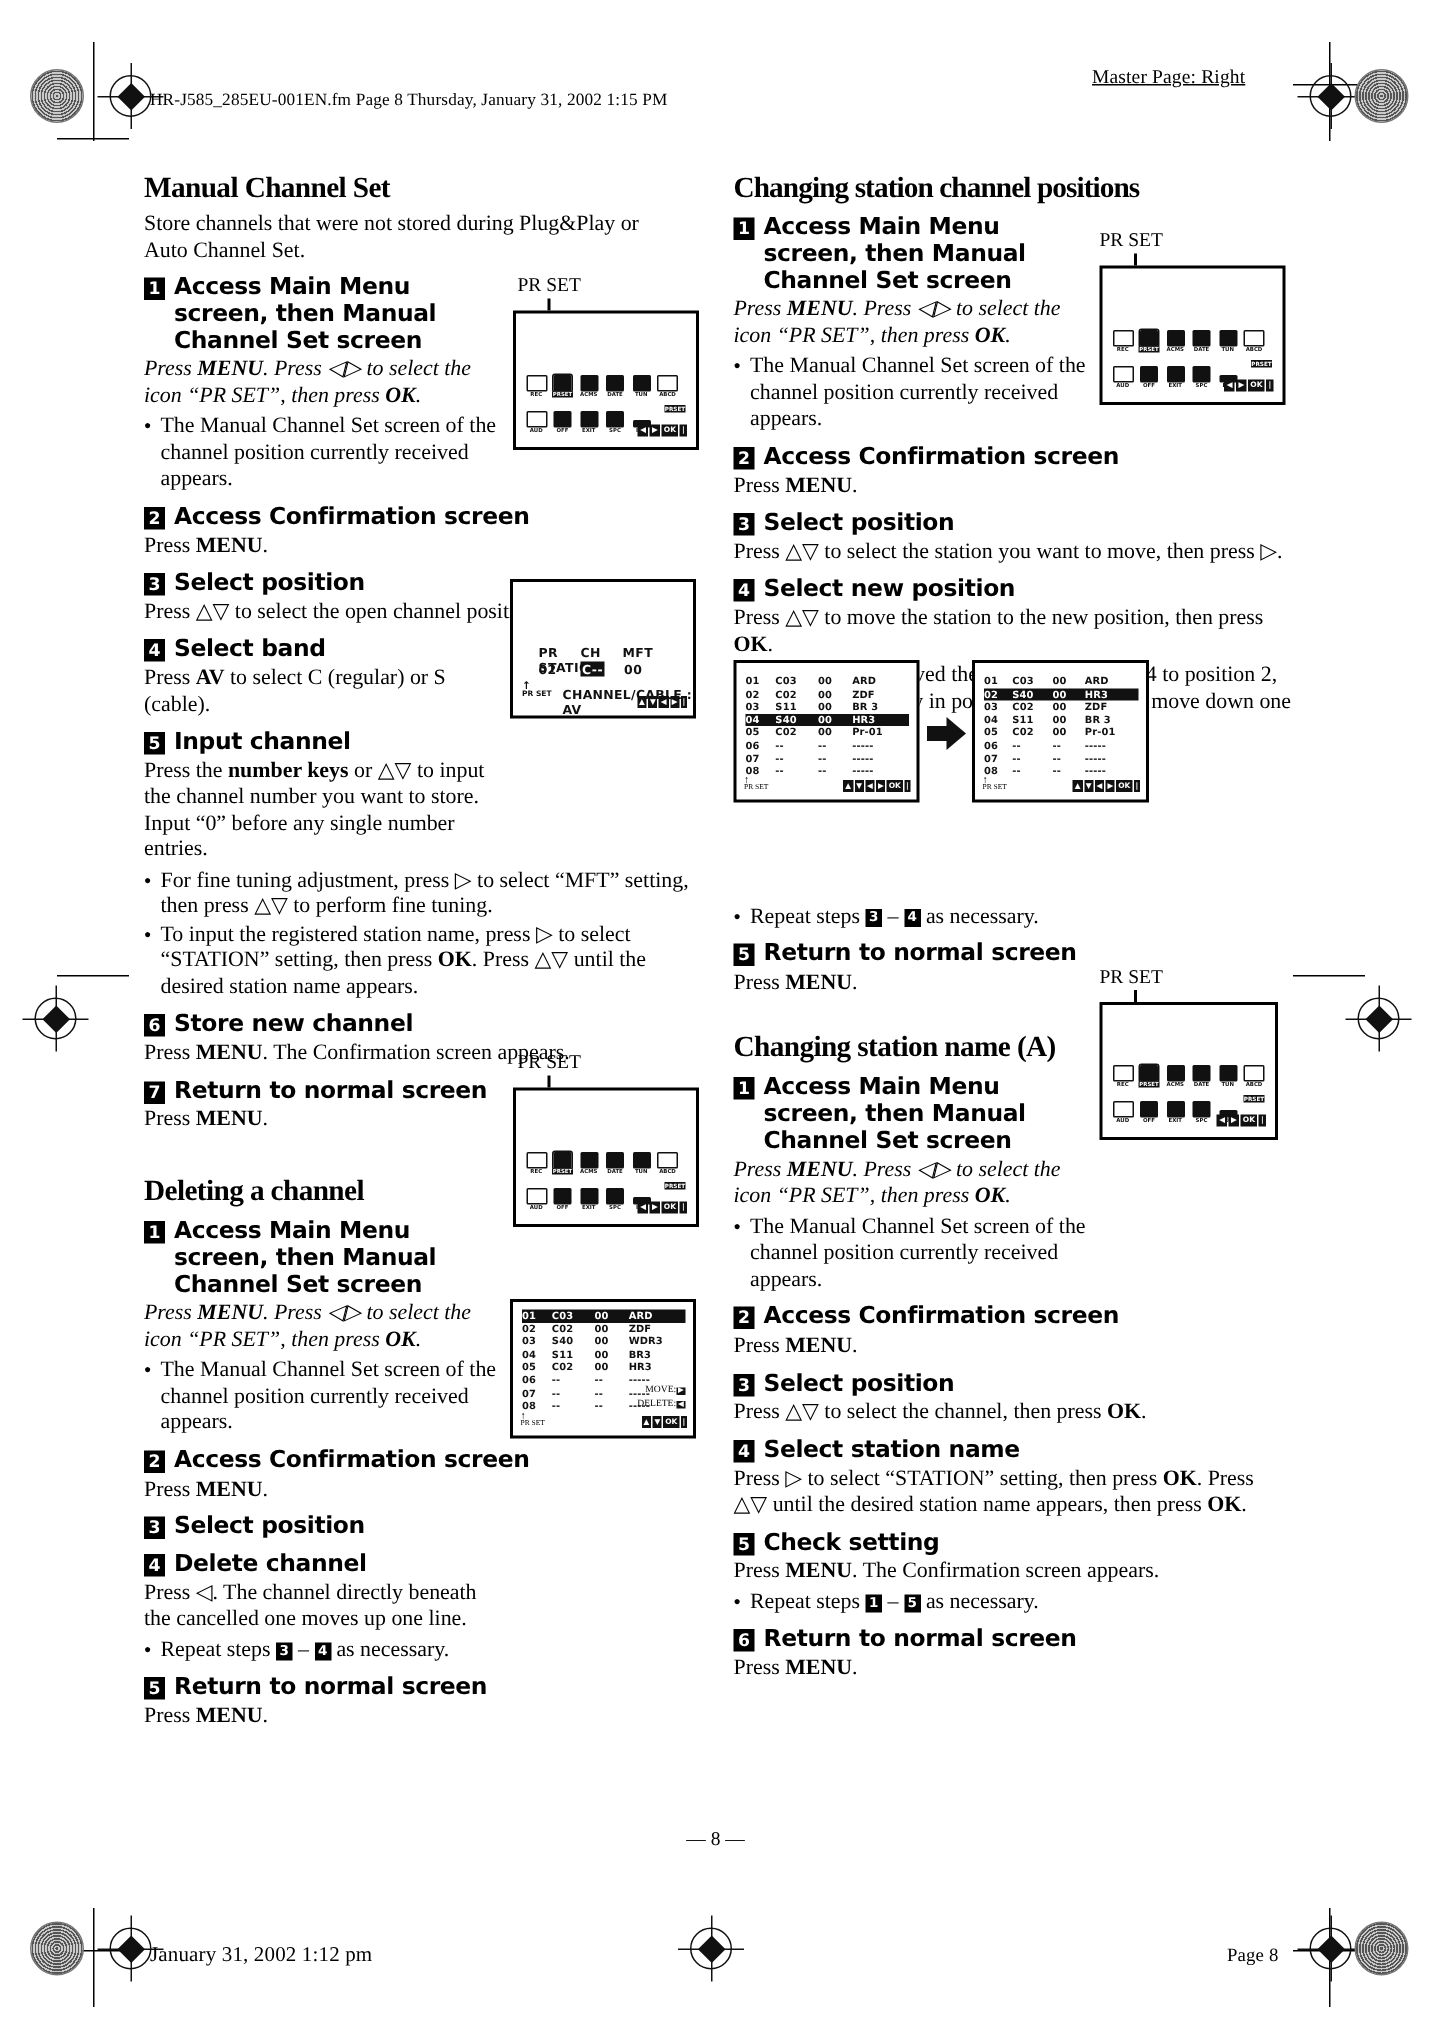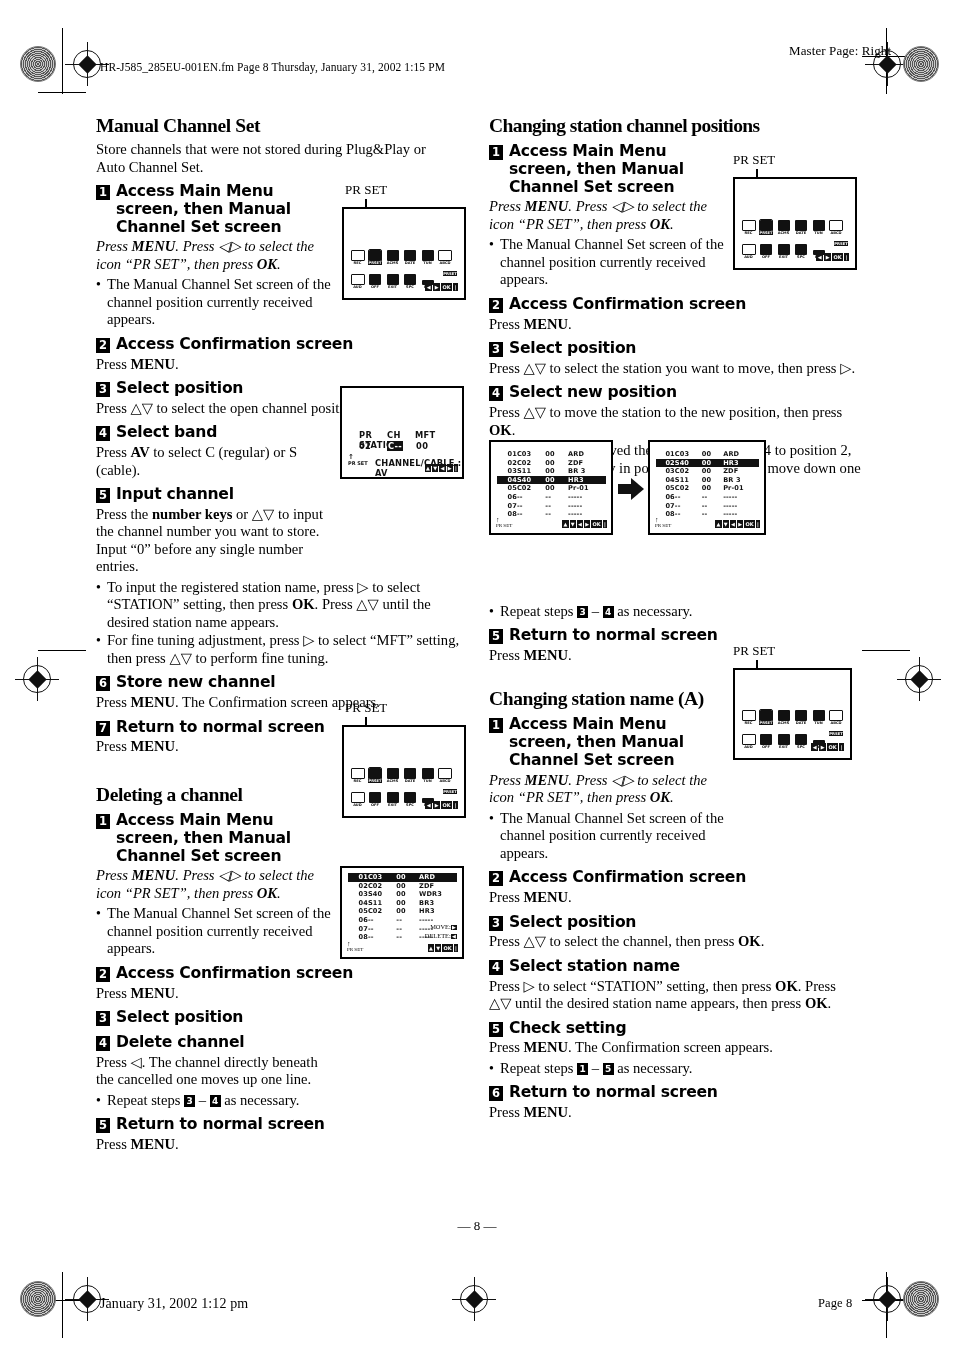--- a/index.html
+++ b/index.html
@@ -140,21 +140,21 @@
   .inp-ch-box{background:#111;color:#fff;padding:0 1px;}
   .inp-cc{position:absolute;left:33px;top:70px;font-size:8.3px;letter-spacing:.2px;}
   .inp-prset{position:absolute;left:6px;top:66px;font-size:5px;line-height:6px;}
   .inp-prset .up{font-size:7px;display:block;}
 
   
   .list{position:absolute;left:0;top:0;right:0;bottom:0;
         font-family:"DejaVu Sans",sans-serif;font-weight:bold;color:#111;}
   .lrow{position:absolute;left:6px;right:5px;height:8.6px;display:flex;
         font-size:6.6px;line-height:8.6px;letter-spacing:.1px;}
-  .lrow .c0{width:21px;text-align:right;}
+  .lrow .c0{width:21px;}
   .lrow .c1{width:30px;}
   .lrow .c2{width:24px;}
   .lrow .c3{width:40px;}
   .lrow.hl{background:#111;color:#fff;}
   .lfoot{position:absolute;left:5px;bottom:4px;font-size:5px;line-height:6px;}
   .lfoot .up{font-size:7px;display:block;}
   .lbtns{position:absolute;right:4px;bottom:5px;display:flex;gap:1px;}
   .lbtns span{background:#111;color:#fff;font-family:"DejaVu Sans",sans-serif;
               font-size:5px;font-weight:bold;padding:0 1.2px;line-height:8px;height:8px;}
   .lmove{position:absolute;right:5px;bottom:16px;font-size:6.4px;text-align:right;
@@ -208,21 +208,21 @@
 
   <div class="dot" style="left:20px;top:46px;"></div>
   <div class="dot" style="left:903px;top:46px;"></div>
   <div class="dot" style="left:20px;top:1281px;"></div>
   <div class="dot" style="left:903px;top:1281px;"></div>
 
   <div class="crop-line" style="left:38px;top:650px;width:48px;height:1px;"></div>
   <div class="crop-line" style="left:862px;top:650px;width:48px;height:1px;"></div>
 
   <div class="slug" style="left:100px;top:61px;">HR-J585_285EU-001EN.fm  Page 8  Thursday, January 31, 2002  1:15 PM</div>
-  <div class="slug" style="left:789px;top:43px;font-size:13px;">Master Page: Right</div>
+  <div class="slug" style="left:728px;top:43px;font-size:13px;text-decoration:underline;">Master Page: Right</div>
   <div class="slug" style="left:100px;top:1296px;font-size:14px;">January 31, 2002 1:12 pm</div>
   <div class="slug" style="left:818px;top:1296px;font-size:12.5px;">Page 8</div>
   <div class="pagenum" style="left:0;top:1218px;">— 8 —</div>
 
   <div class="col col-left">
 
     <h1 class="sec">Manual Channel Set</h1>
     <p class="body" style="width:330px;">Store channels that were not stored during Plug&amp;Play or Auto Channel Set.</p>
 
     <div class="step">
@@ -248,22 +248,22 @@
       <span class="stepnum">4</span>
       <span class="steptitle">Select band</span>
     </div>
     <p class="body narrow2"><span>Press </span><b>AV</b><span> to select C (regular) or S (cable).</span></p>
 
     <div class="step">
       <span class="stepnum">5</span>
       <span class="steptitle">Input channel</span>
     </div>
     <p class="body narrow2"><span>Press the </span><b>number keys</b><span> or </span>△▽<span> to input the channel number you want to store. Input “0” before any single number entries.</span></p>
+    <div class="bullet"><span>For fine tuning adjustment, press </span>▷<span> to select “MFT” setting, then press </span>△▽<span> to perform fine tuning.</span></div>
     <div class="bullet"><span>To input the registered station name, press </span>▷<span> to select “STATION” setting, then press </span><b>OK</b><span>. Press </span>△▽<span> until the desired station name appears.</span></div>
-    <div class="bullet"><span>For fine tuning adjustment, press </span>▷<span> to select “MFT” setting, then press </span>△▽<span> to perform fine tuning.</span></div>
 
     <div class="step">
       <span class="stepnum">6</span>
       <span class="steptitle">Store new channel</span>
     </div>
     <p class="body"><span>Press </span><b>MENU</b><span>. The Confirmation screen appears.</span></p>
 
     <div class="step">
       <span class="stepnum">7</span>
       <span class="steptitle">Return to normal screen</span>

